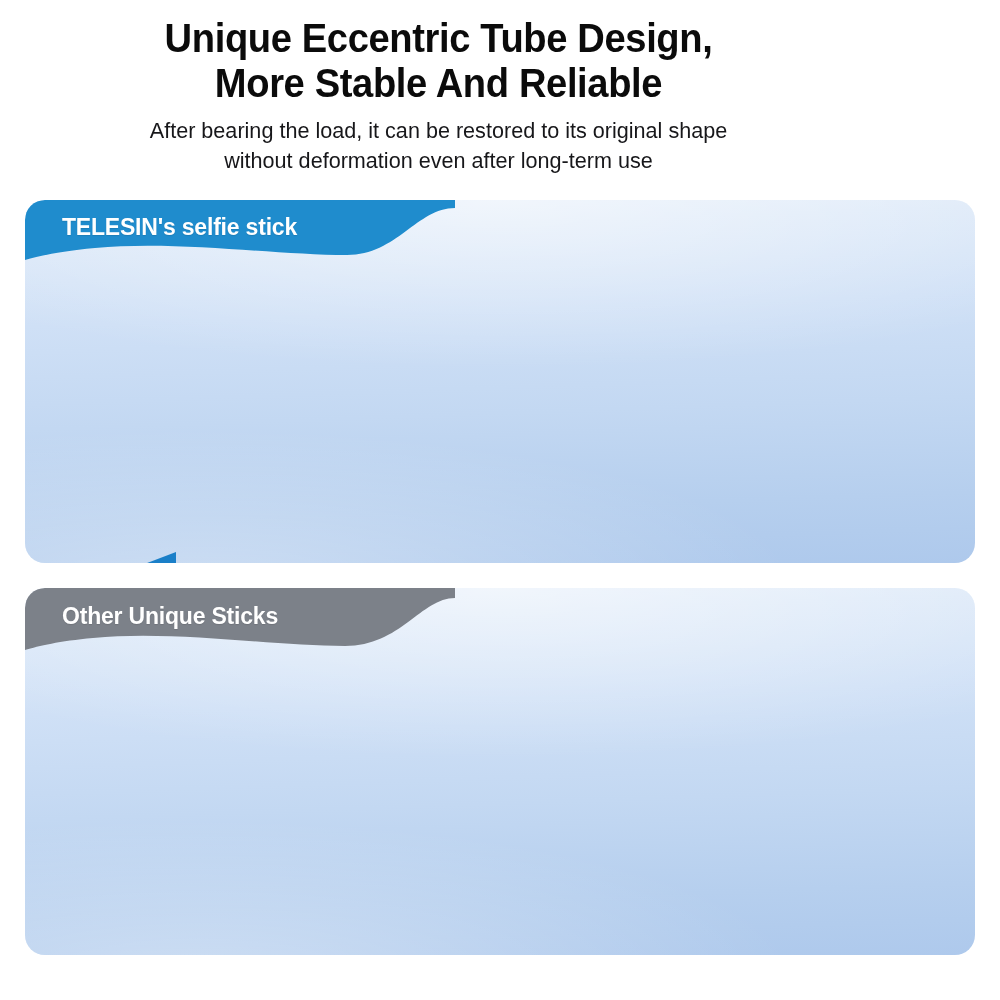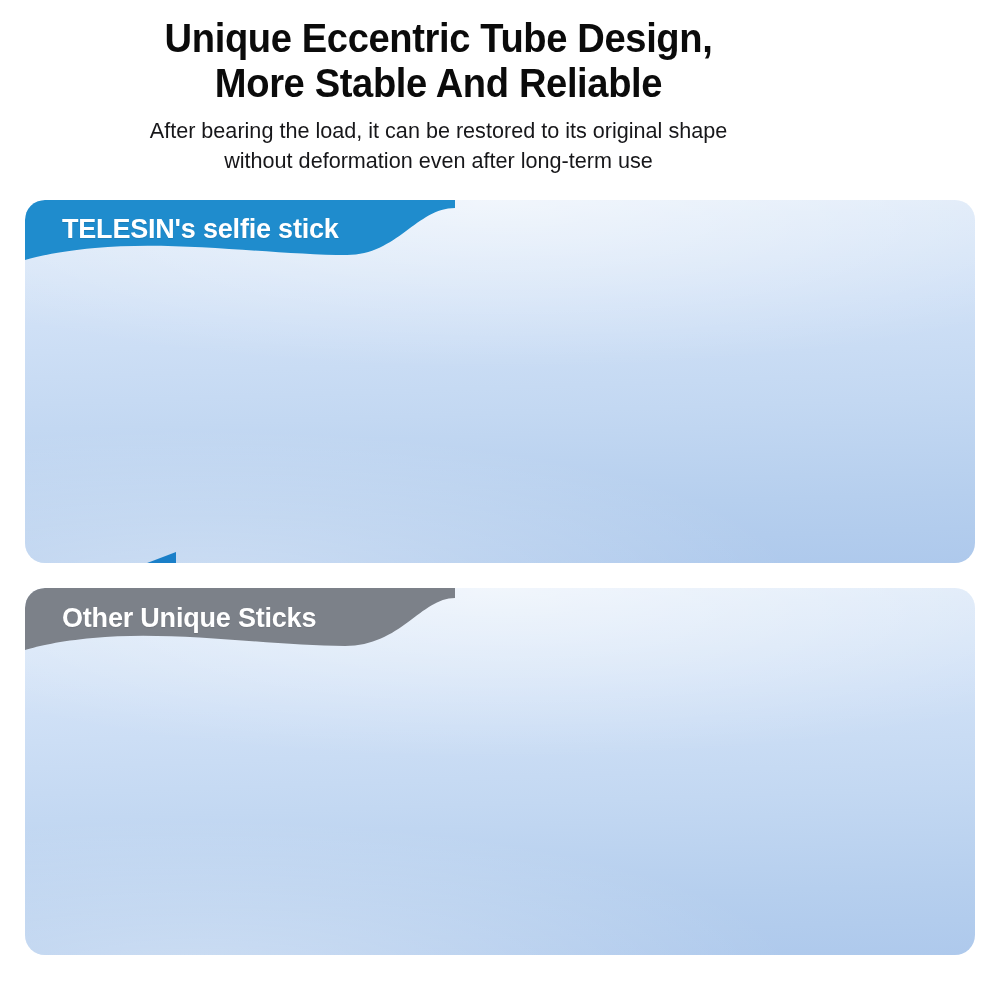--- a/index.html
+++ b/index.html
@@ -62,21 +62,21 @@
     pointer-events:none;
   }
 
   
   .banner { position:absolute; top:0; left:0; width:430px; height:75px; }
   .banner svg { display:block; width:430px; height:75px; }
   .banner-label {
     position:absolute;
     left:37px;
     top:14px;
-    font-size:27px;
+    font-size:23px;
     font-weight:bold;
     color:#ffffff;
     letter-spacing:-0.2px;
     white-space:nowrap;
     text-shadow:0 1px 1px rgba(0,0,0,.10);
   }
   #banner-2 .banner-label { top:15px; }
 
   
   .arrow { position:absolute; pointer-events:none; }

